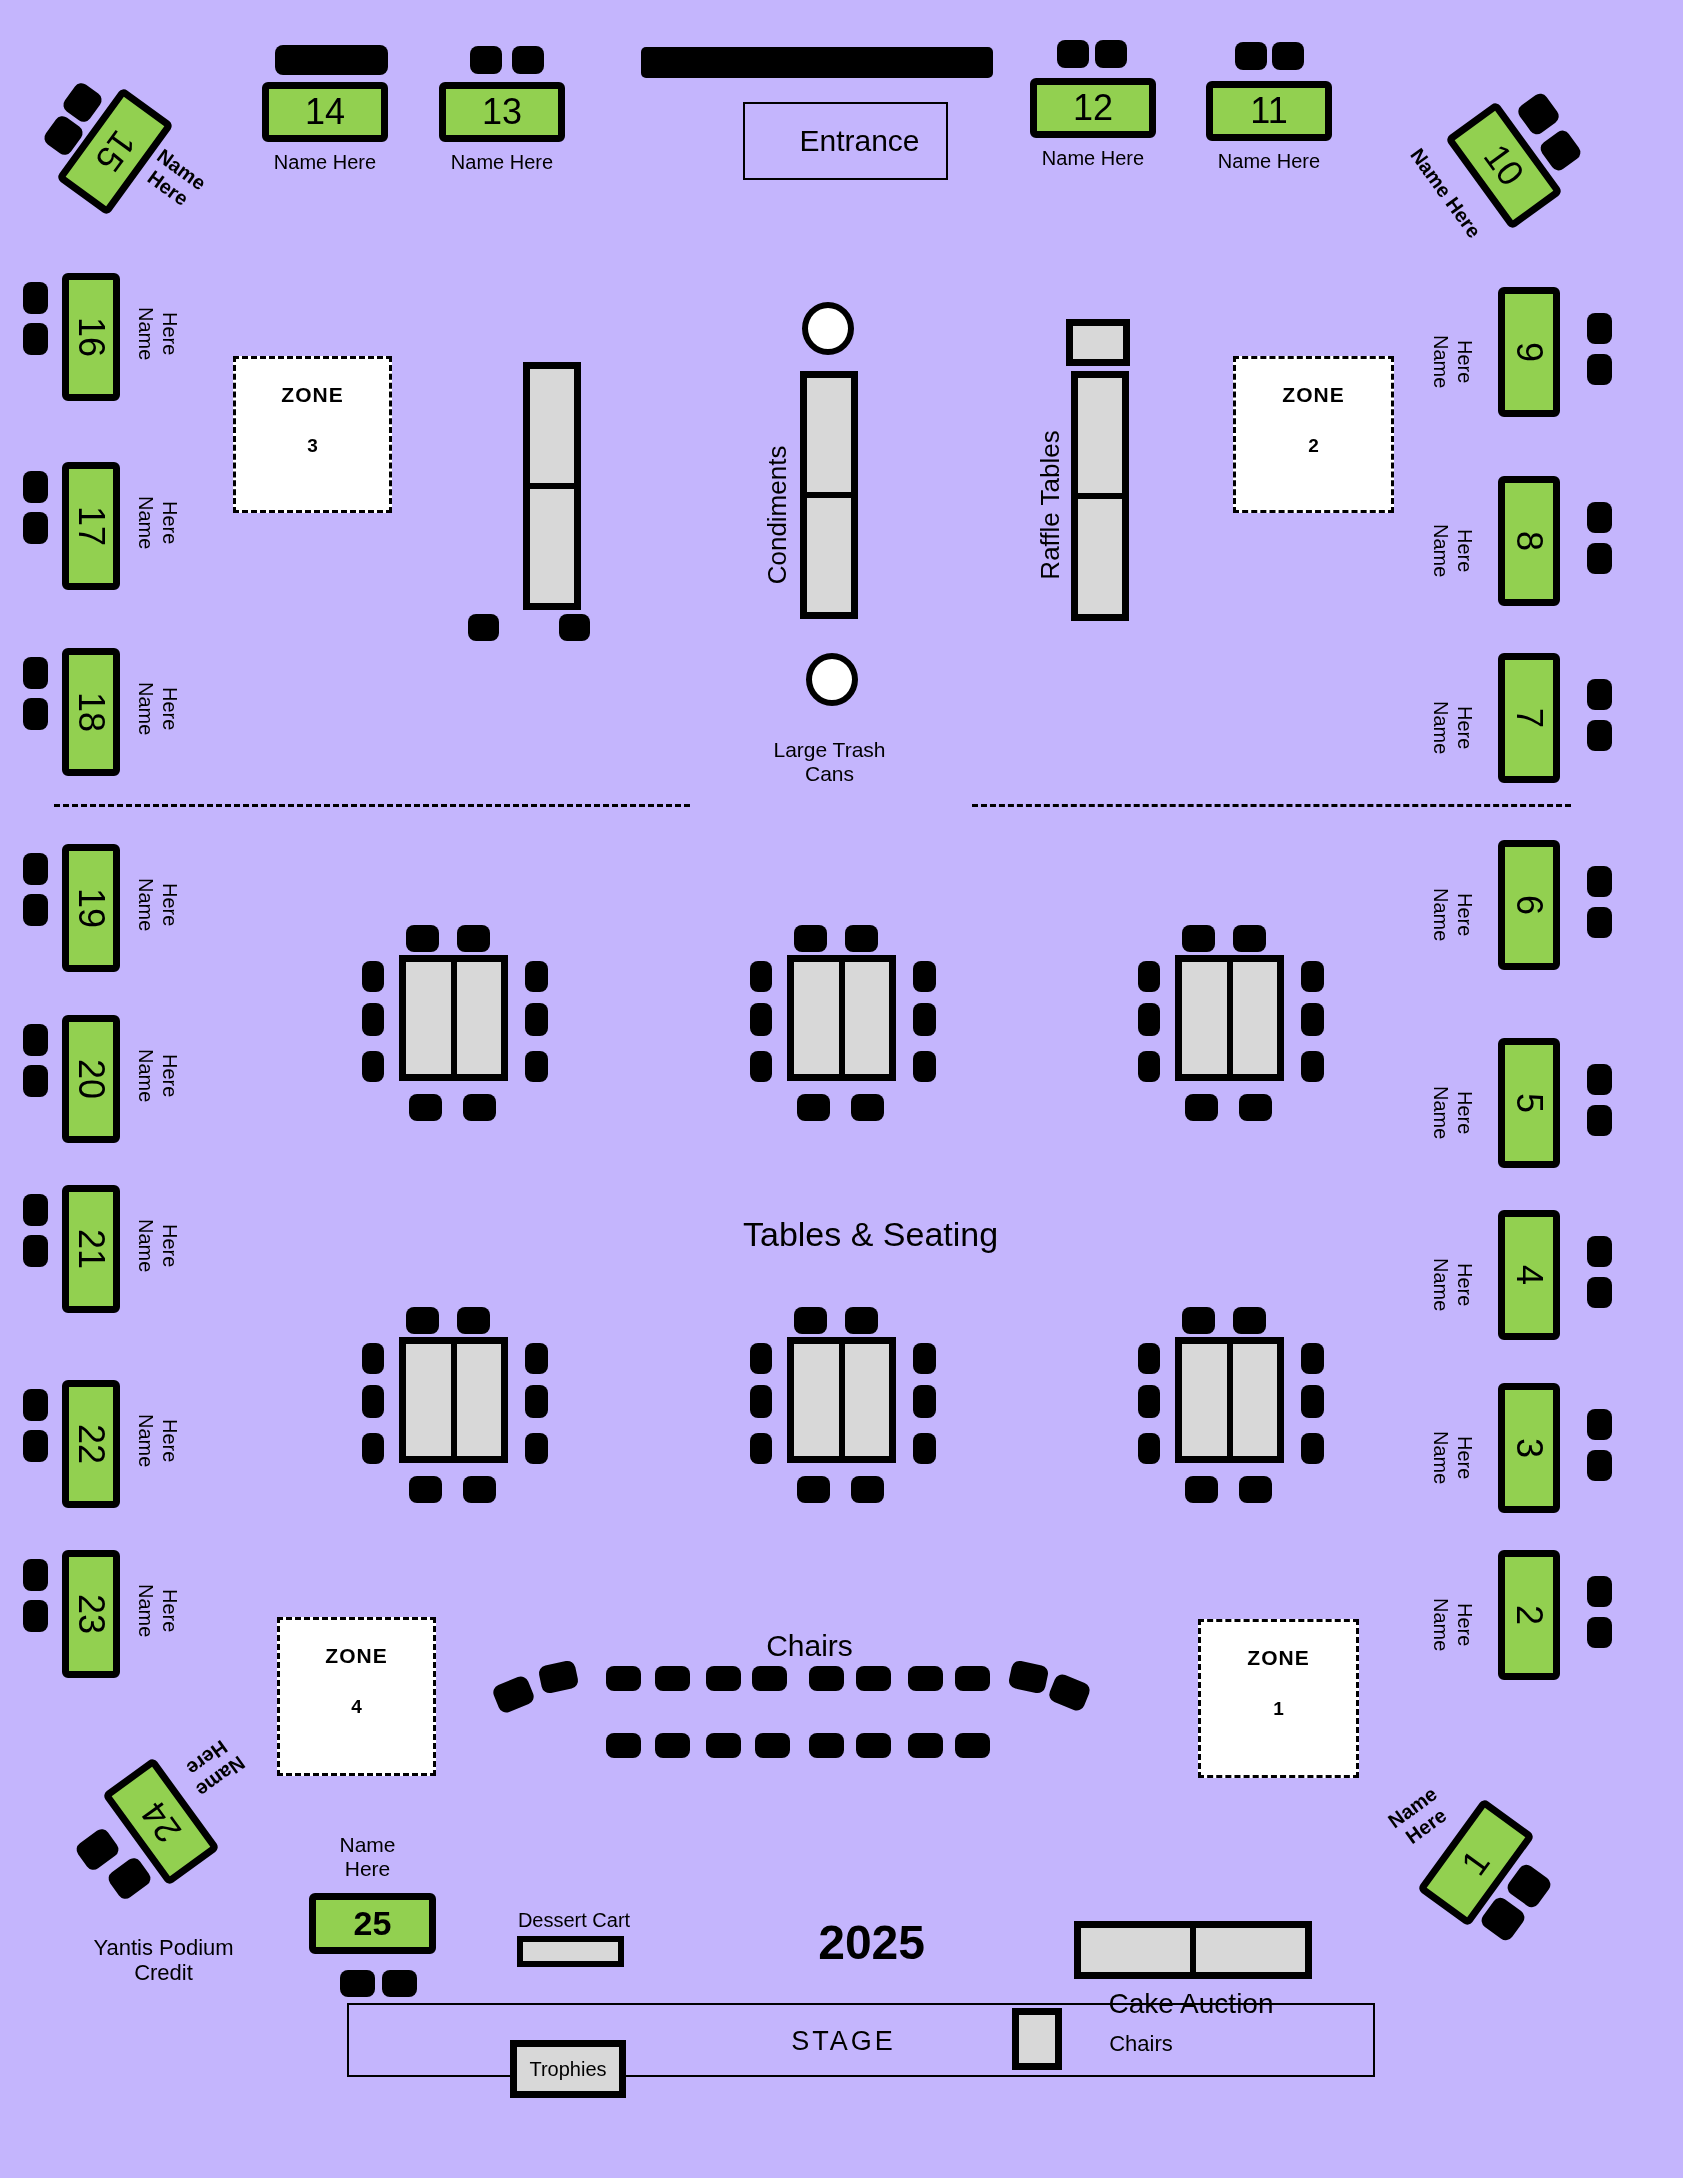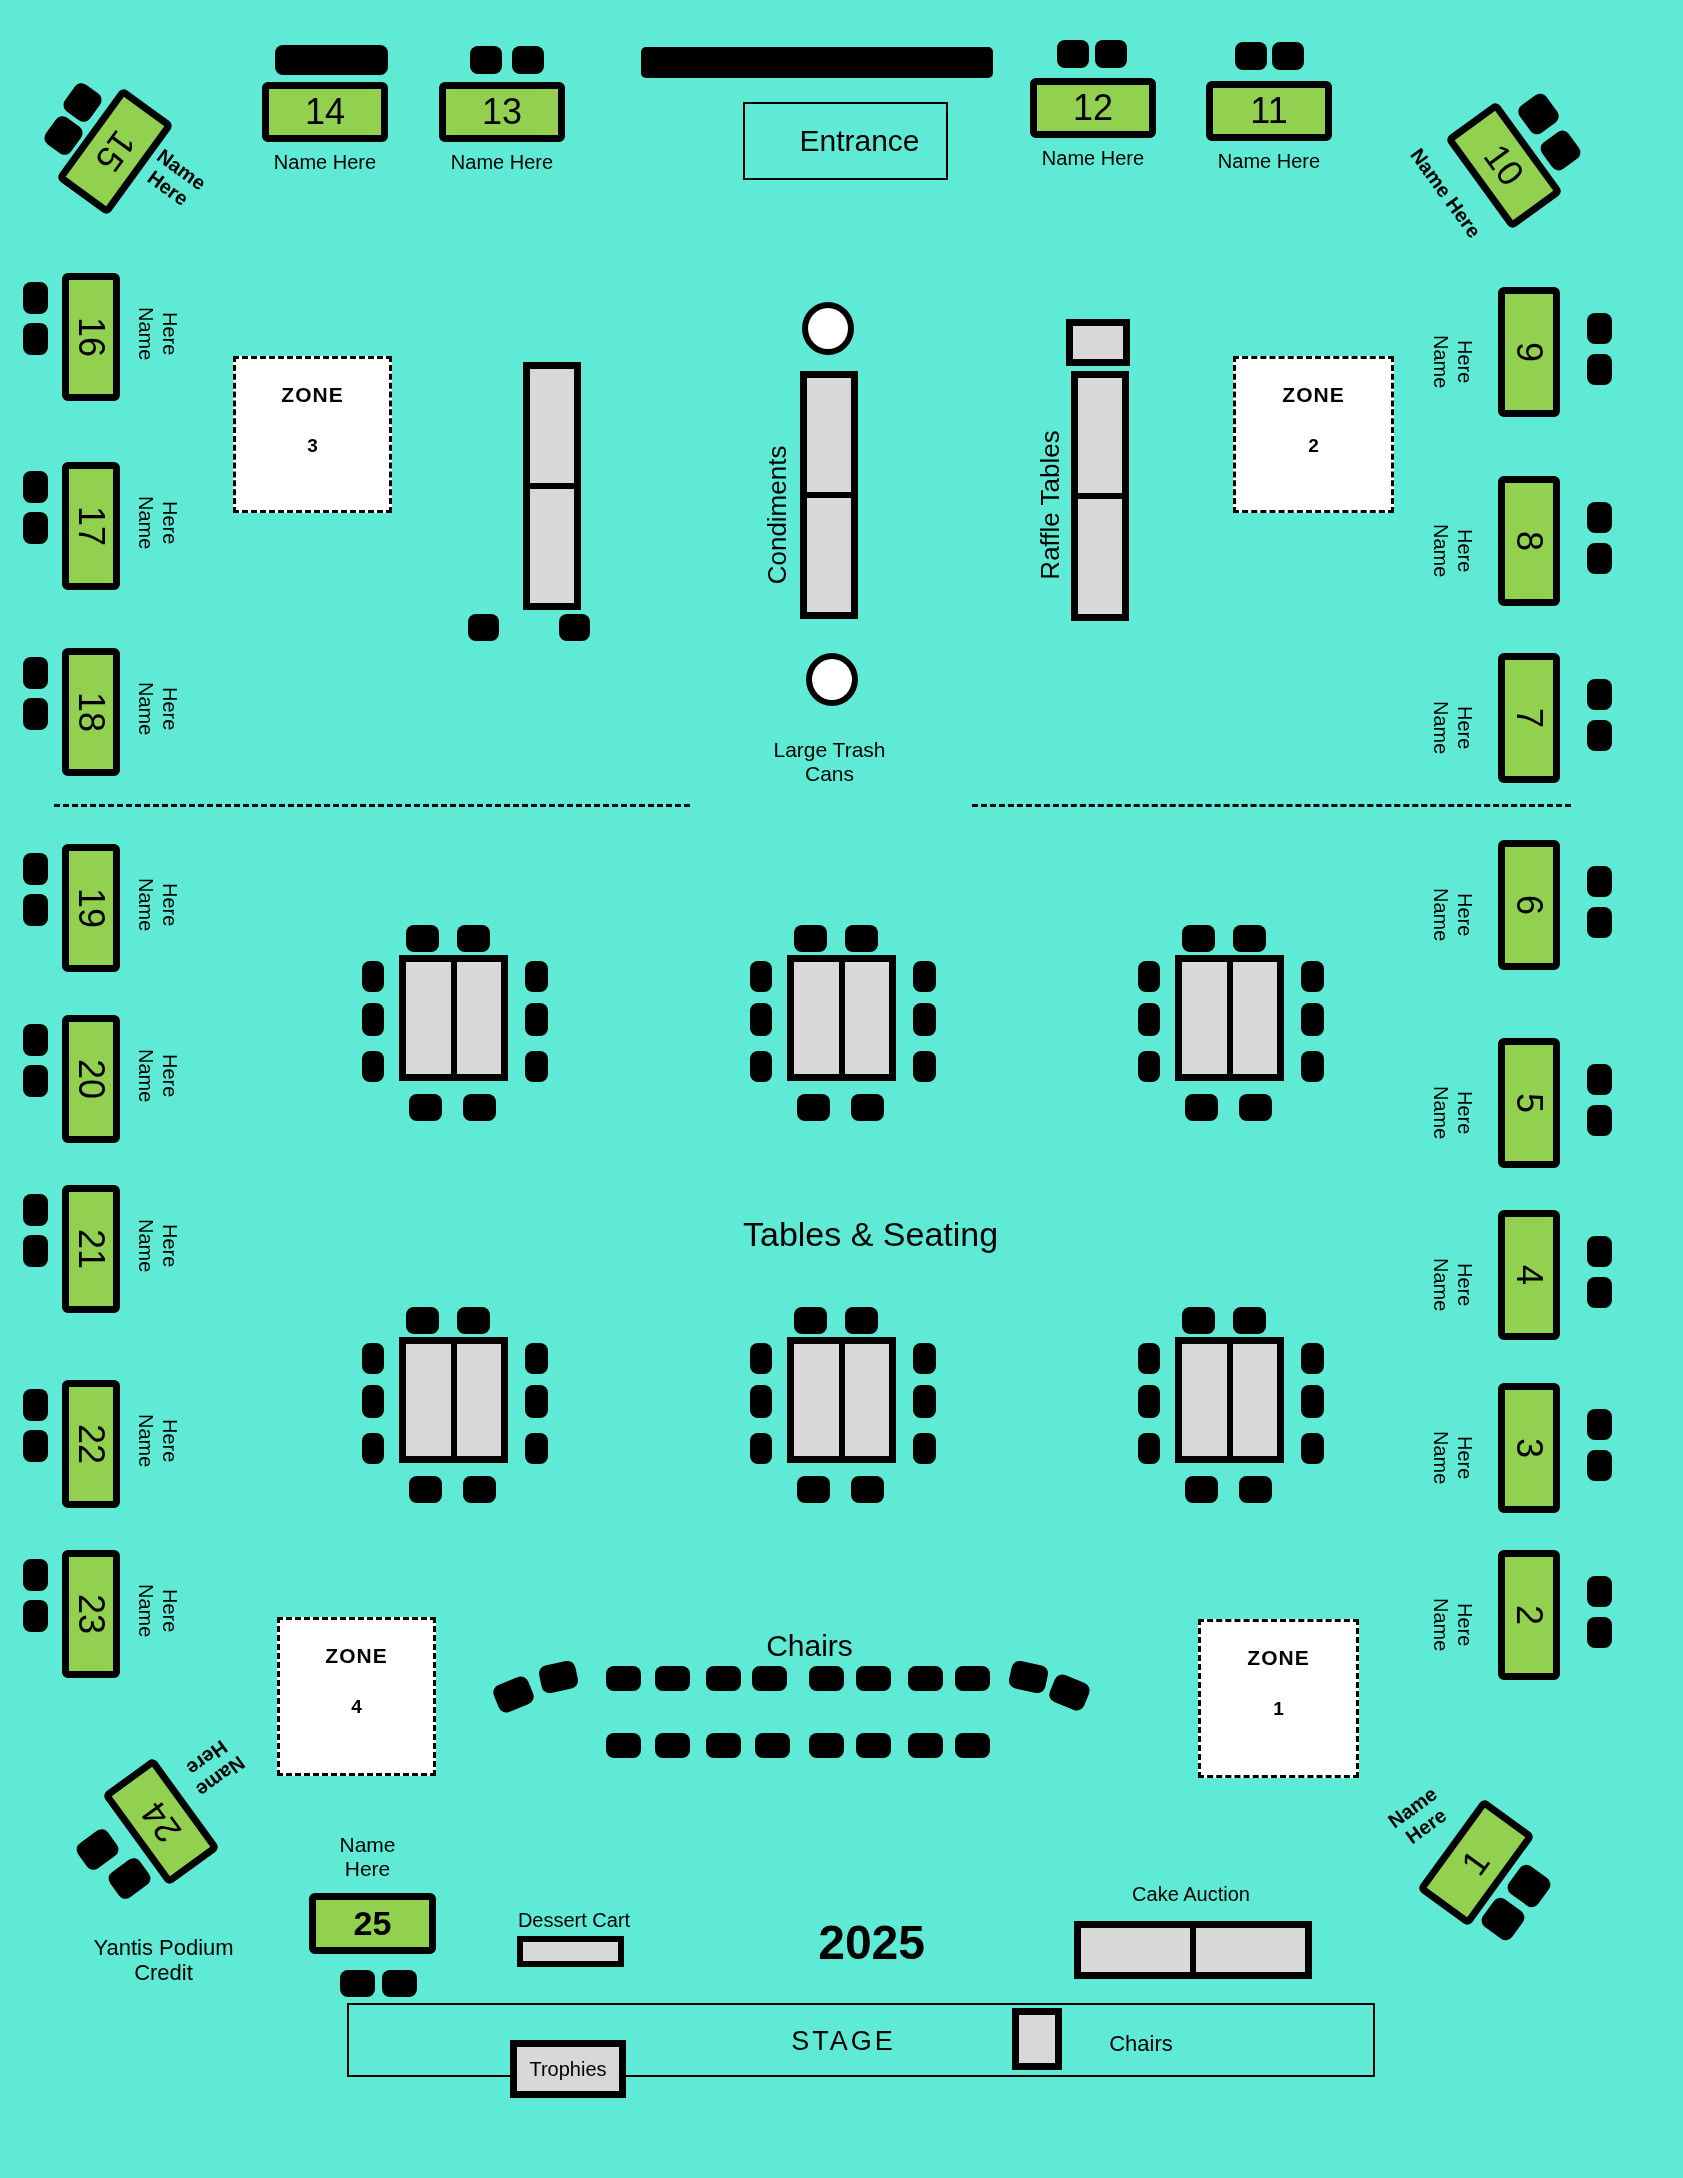--- a/index.html
+++ b/index.html
@@ -1,17 +1,17 @@
 <!DOCTYPE html>
 <html><head>
 <meta charset="utf-8">
 <style>
   html,body{margin:0;padding:0;background:#fff;}
   body{font-family:"Liberation Sans", sans-serif;color:#000;}
-  #canvas{position:relative;width:1683px;height:2178px;background:#5eead4;overflow:hidden;}
+  #canvas{position:relative;width:1683px;height:2178px;background:#c4b5fd;overflow:hidden;}
   i{font-style:normal;}
   .abs{position:absolute;padding-left:28px;}
   
   .gt{position:absolute;background:#92d050;border:7px solid #000;border-radius:6px;
       display:flex;align-items:center;justify-content:center;font-size:36px;}
   .gt .num{white-space:nowrap;}
   .gt.sw .num{writing-mode:vertical-lr;text-orientation:sideways;}
   
   .chair{position:absolute;background:#000;border-radius:8px;}
   
@@ -424,21 +424,21 @@
     <span class="num">25</span>
   </div>
   <i class="chair" style="left:340px;top:1970px;width:35px;height:27px;"></i>
   <i class="chair" style="left:382px;top:1970px;width:35px;height:27px;"></i>
 
   <div class="lbl" style="left:495px;top:1909px;width:158px;font-size:20px;white-space:nowrap;">Dessert Cart</div>
   <div class="gray" style="left:517px;top:1936px;width:95px;height:19px;border-width:6px;"></div>
 
   <div class="lbl" style="left:767px;top:1915px;width:158px;font-size:48px;font-weight:bold;text-align:right;">2025</div>
 
-  <div class="lbl" style="left:1107px;top:1883px;width:168px;font-size:20px;white-space:nowrap;">Cake Auction</div>
+  <div class="lbl" style="left:1107px;top:1988px;width:168px;font-size:28px;white-space:nowrap;">Cake Auction</div>
   <div class="gray" style="left:1074px;top:1921px;width:224px;height:44px;">
       <i class="divV"></i>
     </div>
 
   <div class="abs" style="left:347px;top:2003px;width:996px;height:70px;border:2px solid #000;"></div>
   <div class="gray" style="left:510px;top:2012px;width:102px;height:44px;display:flex;align-items:center;justify-content:center;font-size:20px;margin-top:28px;">
     <span>Trophies</span>
   </div>
   <div class="lbl" style="left:762px;top:2026px;width:163px;font-size:27px;letter-spacing:3px;">STAGE</div>
   <div class="gray" style="left:1012px;top:2008px;width:36px;height:48px;"></div>

